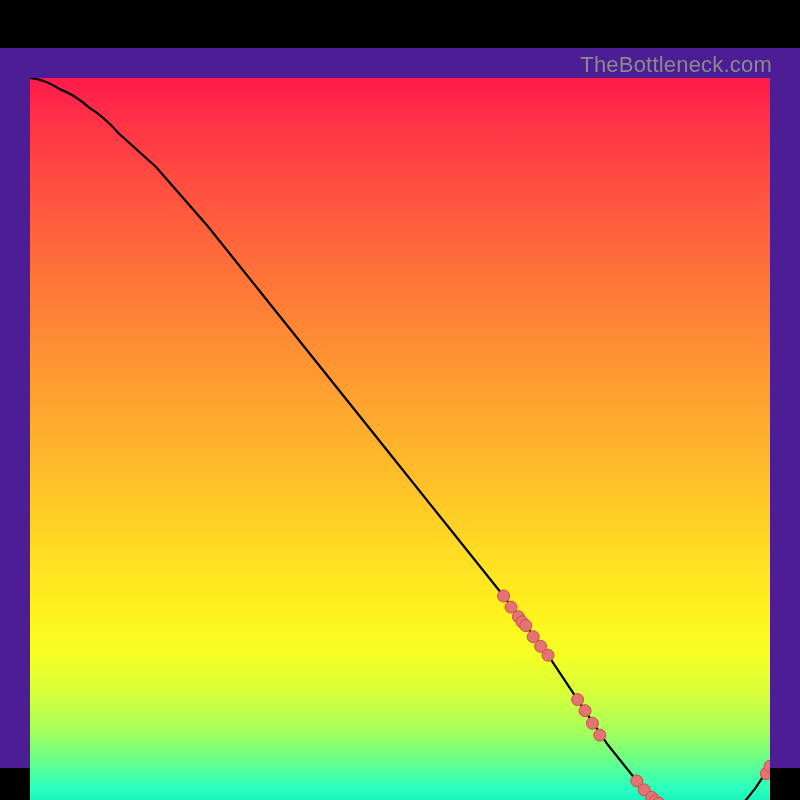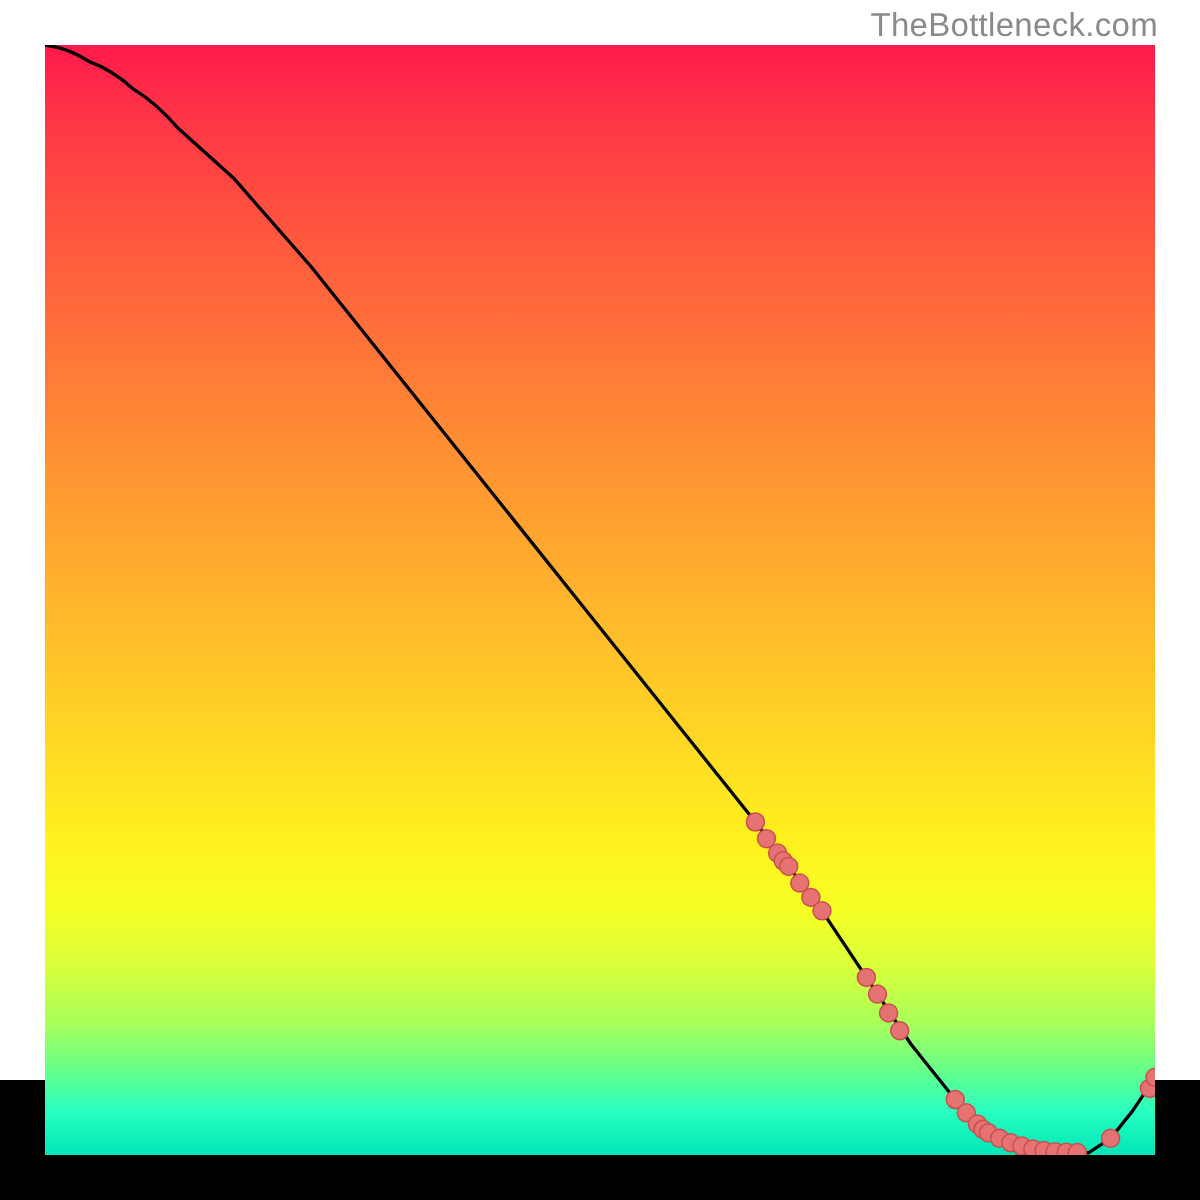--- a/index.html
+++ b/index.html
@@ -8,21 +8,22 @@
     width: 800px;
     height: 800px;
     background: #000;
     font-family: Arial, Helvetica, sans-serif;
     overflow: hidden;
   }
   .frame {
     position: relative;
     width: 800px;
     height: 720px;
-    background: #ffffff;
+    background: #4c1d95;
+    margin-top: 48px;
   }
   .plot-area {
     position: absolute;
     left: 30px;
     top: 30px;
     width: 740px;
     height: 740px;
     background: linear-gradient(to bottom,
       #ff1a4b 0%,
       #ff3347 6%,

